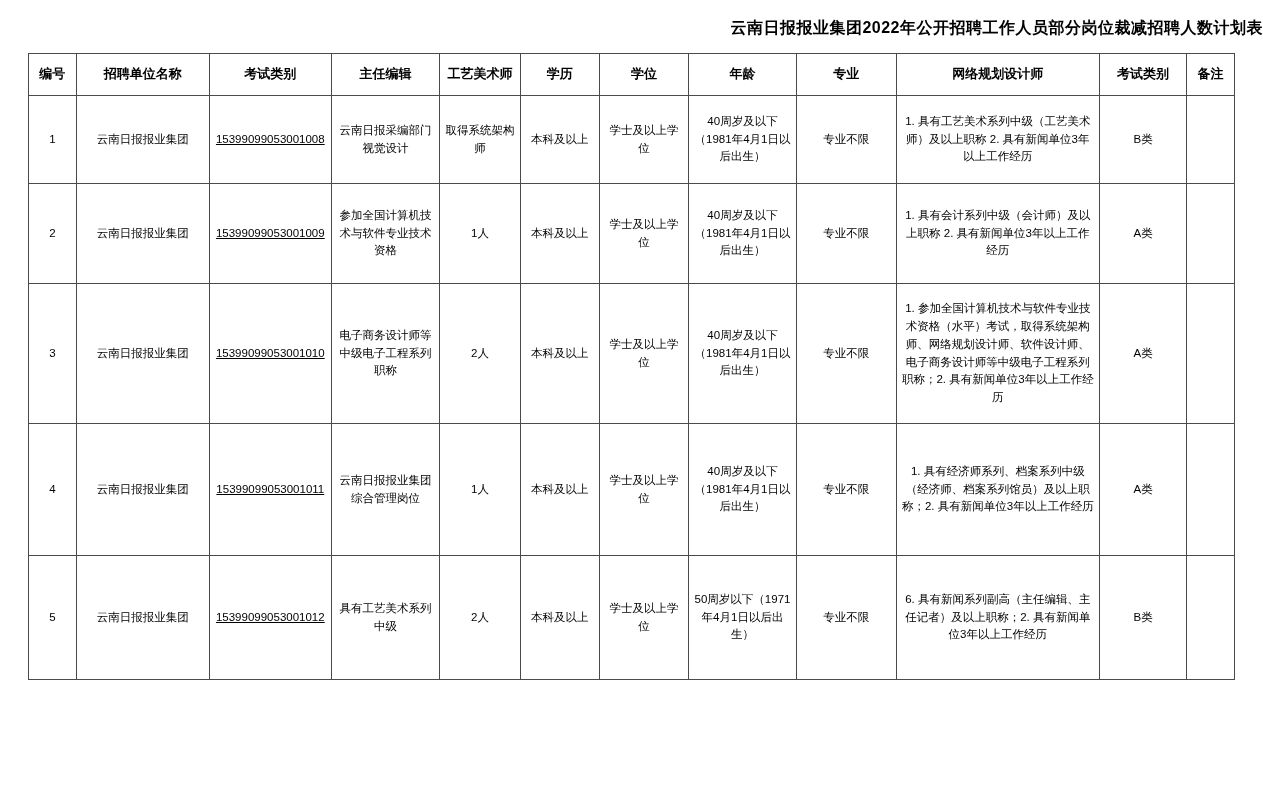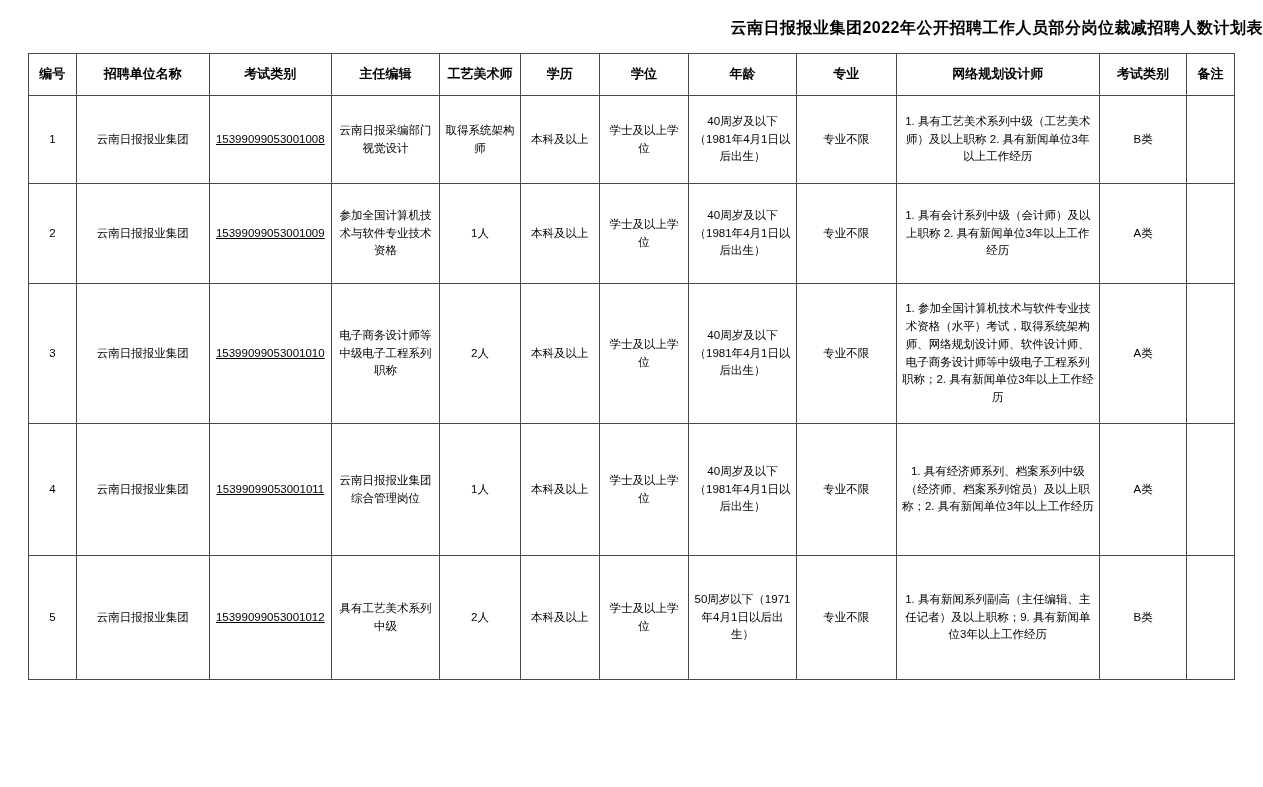--- a/index.html
+++ b/index.html
@@ -201,21 +201,21 @@
         <tr class="r5">
           <td>5</td>
           <td>云南日报报业集团</td>
           <td class="nowrapcell">15399099053001012</td>
           <td>具有工艺美术系列中级</td>
           <td>2人</td>
           <td>本科及以上</td>
           <td>学士及以上学位</td>
           <td class="cell-age">50周岁以下（1971年4月1日以后出生）</td>
           <td>专业不限</td>
-          <td class="cell-cond">1. 具有新闻系列副高（主任编辑、主任记者）及以上职称；9. 具有新闻单位3年以上工作经历</td>
+          <td class="cell-cond">6. 具有新闻系列副高（主任编辑、主任记者）及以上职称；2. 具有新闻单位3年以上工作经历</td>
           <td>B类</td>
           <td></td>
         </tr>
 
       </tbody>
     </table>
   </div>
 
 </div>
 

